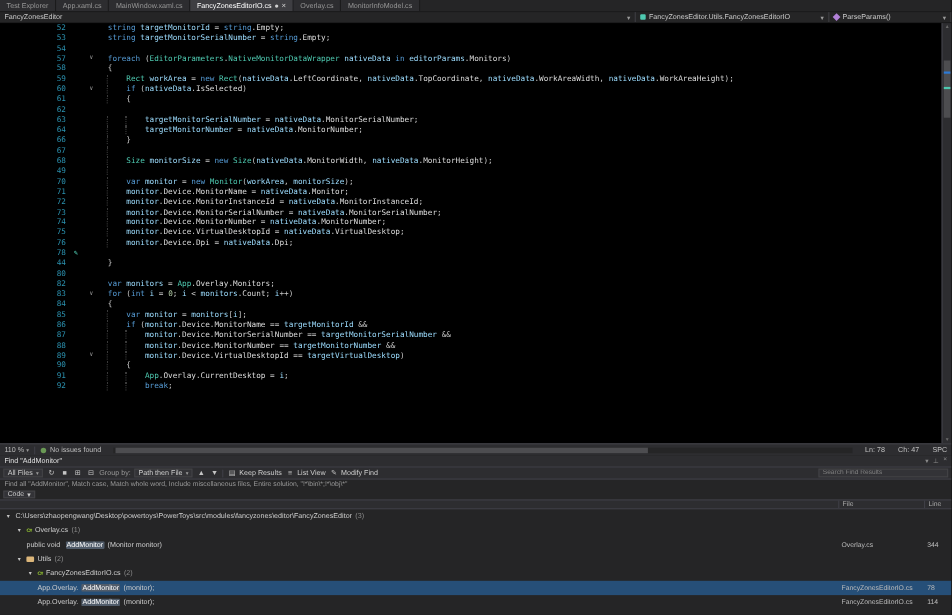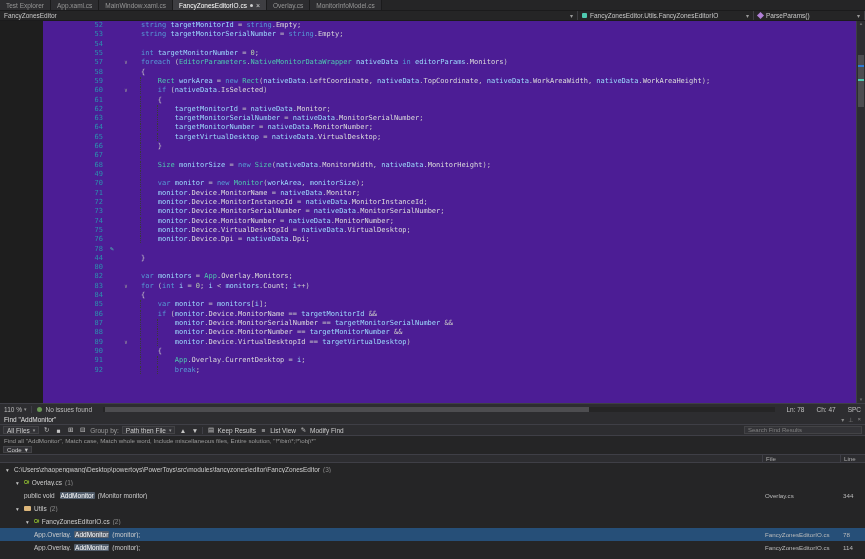--- a/index.html
+++ b/index.html
@@ -18,21 +18,21 @@
   .nav-combo{display:flex;align-items:center;gap:3px;padding:0 4px;border-right:1px solid #3e3e42;color:#c8c8c8;box-sizing:border-box;}
   .nav-combo .caret{margin-left:auto;font-size:6px;color:#9a9a9a;}
   .nav-c1{width:578px;}
   .nav-c2{width:176px;}
   .nav-c3{flex:1;}
   .mini-icon{width:5px;height:5px;display:inline-block;flex:none;}
   .class-badge{background:#4EC9B0;border-radius:1px;}
   .method-badge{background:#B180D7;transform:rotate(45deg);}
 
   
-  .editor{position:absolute;top:21px;left:0;right:9px;height:382px;background:#4c1d95;font-family:"DejaVu Sans Mono",monospace;font-size:7px;line-height:9.317px;overflow:hidden;margin-left:43px;}
+  .editor{position:absolute;top:21px;left:0;right:9px;height:382px;background:#000000;font-family:"DejaVu Sans Mono",monospace;font-size:7px;line-height:9.317px;overflow:hidden;}
   .line{height:9.317px;display:flex;white-space:pre;}
   .ln{width:62px;flex:none;text-align:right;padding-right:2px;color:#2B91AF;box-sizing:border-box;}
   .edit-mark{width:14px;flex:none;text-align:center;color:#4EC9B0;font-size:6.5px;}
   .fold{width:14px;flex:none;text-align:center;color:#9a9a9a;font-size:5.5px;}
   .codetext{flex:1;padding-left:8px;white-space:pre;color:#d4d4d4;}
   .k{color:#569CD6;} .t{color:#4EC9B0;} .v{color:#9CDCFE;} .m{color:#DCDCDC;}
   .n{color:#B5CEA8;} .c{color:#57A64A;} .p{color:#c8c8c8;}
   .g{border-left:1px dotted #3a3a3a;margin-left:-1px;}
   .sel{background:#264F78;color:#ffffff;outline:1px solid #3d6a99;}
 
@@ -127,30 +127,28 @@
       <span>ParseParams()</span>
       <span class="caret">▾</span>
     </div>
   </div>
 
   <div class="editor">
     <div>
         <div class="line"><span class="ln">52</span><span class="edit-mark"></span><span class="fold"></span><span class="codetext"><span class="k">string</span><span class="p"> </span><span class="v">targetMonitorId</span><span class="p"> = </span><span class="k">string</span><span class="p">.</span><span class="m">Empty</span><span class="p">;</span></span></div>
         <div class="line"><span class="ln">53</span><span class="edit-mark"></span><span class="fold"></span><span class="codetext"><span class="k">string</span><span class="p"> </span><span class="v">targetMonitorSerialNumber</span><span class="p"> = </span><span class="k">string</span><span class="p">.</span><span class="m">Empty</span><span class="p">;</span></span></div>
         <div class="line"><span class="ln">54</span><span class="edit-mark"></span><span class="fold"></span></div>
-        <div class="line"><span class="ln">55</span><span class="edit-mark"></span><span class="fold"></span><span class="codetext"><span class="k">int</span><span class="p"> </span><span class="v">targetMonitorNumber</span><span class="p"> = </span><span class="n">0</span><span class="p">;</span></span></div>
         <div class="line"><span class="ln">57</span><span class="edit-mark"></span><span class="fold">∨</span><span class="codetext"><span class="k">foreach</span><span class="p"> (</span><span class="t">EditorParameters</span><span class="p">.</span><span class="t">NativeMonitorDataWrapper</span><span class="p"> </span><span class="v">nativeData</span><span class="p"> </span><span class="k">in</span><span class="p"> </span><span class="v">editorParams</span><span class="p">.</span><span class="m">Monitors</span><span class="p">)</span></span></div>
         <div class="line"><span class="ln">58</span><span class="edit-mark"></span><span class="fold"></span><span class="codetext"><span class="p">{</span></span></div>
         <div class="line"><span class="ln">59</span><span class="edit-mark"></span><span class="fold"></span><span class="codetext"><span class="g">    </span><span class="t">Rect</span><span class="p"> </span><span class="v">workArea</span><span class="p"> = </span><span class="k">new</span><span class="p"> </span><span class="t">Rect</span><span class="p">(</span><span class="v">nativeData</span><span class="p">.</span><span class="m">LeftCoordinate</span><span class="p">, </span><span class="v">nativeData</span><span class="p">.</span><span class="m">TopCoordinate</span><span class="p">, </span><span class="v">nativeData</span><span class="p">.</span><span class="m">WorkAreaWidth</span><span class="p">, </span><span class="v">nativeData</span><span class="p">.</span><span class="m">WorkAreaHeight</span><span class="p">);</span></span></div>
         <div class="line"><span class="ln">60</span><span class="edit-mark"></span><span class="fold">∨</span><span class="codetext"><span class="g">    </span><span class="k">if</span><span class="p"> (</span><span class="v">nativeData</span><span class="p">.</span><span class="m">IsSelected</span><span class="p">)</span></span></div>
         <div class="line"><span class="ln">61</span><span class="edit-mark"></span><span class="fold"></span><span class="codetext"><span class="g">    </span><span class="p">{</span></span></div>
-        <div class="line"><span class="ln">62</span><span class="edit-mark"></span><span class="fold"></span><span class="codetext"><span class="g">    </span><span class="g">    </span><span class="v">targetMonitorId</span><span class="p"> = </span><span class="v">nativeData</span><span class="p">.</span><span class="m">Monitor</span><span class="p">;</span></span></div>
+        <div class="line"><span class="ln">62</span><span class="edit-mark"></span><span class="fold"></span></div>
         <div class="line"><span class="ln">63</span><span class="edit-mark"></span><span class="fold"></span><span class="codetext"><span class="g">    </span><span class="g">    </span><span class="v">targetMonitorSerialNumber</span><span class="p"> = </span><span class="v">nativeData</span><span class="p">.</span><span class="m">MonitorSerialNumber</span><span class="p">;</span></span></div>
         <div class="line"><span class="ln">64</span><span class="edit-mark"></span><span class="fold"></span><span class="codetext"><span class="g">    </span><span class="g">    </span><span class="v">targetMonitorNumber</span><span class="p"> = </span><span class="v">nativeData</span><span class="p">.</span><span class="m">MonitorNumber</span><span class="p">;</span></span></div>
-        <div class="line"><span class="ln">65</span><span class="edit-mark"></span><span class="fold"></span><span class="codetext"><span class="g">    </span><span class="g">    </span><span class="v">targetVirtualDesktop</span><span class="p"> = </span><span class="v">nativeData</span><span class="p">.</span><span class="m">VirtualDesktop</span><span class="p">;</span></span></div>
         <div class="line"><span class="ln">66</span><span class="edit-mark"></span><span class="fold"></span><span class="codetext"><span class="g">    </span><span class="p">}</span></span></div>
         <div class="line"><span class="ln">67</span><span class="edit-mark"></span><span class="fold"></span><span class="codetext"><span class="g">    </span></span></div>
         <div class="line"><span class="ln">68</span><span class="edit-mark"></span><span class="fold"></span><span class="codetext"><span class="g">    </span><span class="t">Size</span><span class="p"> </span><span class="v">monitorSize</span><span class="p"> = </span><span class="k">new</span><span class="p"> </span><span class="t">Size</span><span class="p">(</span><span class="v">nativeData</span><span class="p">.</span><span class="m">MonitorWidth</span><span class="p">, </span><span class="v">nativeData</span><span class="p">.</span><span class="m">MonitorHeight</span><span class="p">);</span></span></div>
         <div class="line"><span class="ln">49</span><span class="edit-mark"></span><span class="fold"></span><span class="codetext"><span class="g">    </span></span></div>
         <div class="line"><span class="ln">70</span><span class="edit-mark"></span><span class="fold"></span><span class="codetext"><span class="g">    </span><span class="k">var</span><span class="p"> </span><span class="v">monitor</span><span class="p"> = </span><span class="k">new</span><span class="p"> </span><span class="t">Monitor</span><span class="p">(</span><span class="v">workArea</span><span class="p">, </span><span class="v">monitorSize</span><span class="p">);</span></span></div>
         <div class="line"><span class="ln">71</span><span class="edit-mark"></span><span class="fold"></span><span class="codetext"><span class="g">    </span><span class="v">monitor</span><span class="p">.</span><span class="m">Device</span><span class="p">.</span><span class="m">MonitorName</span><span class="p"> = </span><span class="v">nativeData</span><span class="p">.</span><span class="m">Monitor</span><span class="p">;</span></span></div>
         <div class="line"><span class="ln">72</span><span class="edit-mark"></span><span class="fold"></span><span class="codetext"><span class="g">    </span><span class="v">monitor</span><span class="p">.</span><span class="m">Device</span><span class="p">.</span><span class="m">MonitorInstanceId</span><span class="p"> = </span><span class="v">nativeData</span><span class="p">.</span><span class="m">MonitorInstanceId</span><span class="p">;</span></span></div>
         <div class="line"><span class="ln">73</span><span class="edit-mark"></span><span class="fold"></span><span class="codetext"><span class="g">    </span><span class="v">monitor</span><span class="p">.</span><span class="m">Device</span><span class="p">.</span><span class="m">MonitorSerialNumber</span><span class="p"> = </span><span class="v">nativeData</span><span class="p">.</span><span class="m">MonitorSerialNumber</span><span class="p">;</span></span></div>
         <div class="line"><span class="ln">74</span><span class="edit-mark"></span><span class="fold"></span><span class="codetext"><span class="g">    </span><span class="v">monitor</span><span class="p">.</span><span class="m">Device</span><span class="p">.</span><span class="m">MonitorNumber</span><span class="p"> = </span><span class="v">nativeData</span><span class="p">.</span><span class="m">MonitorNumber</span><span class="p">;</span></span></div>
         <div class="line"><span class="ln">75</span><span class="edit-mark"></span><span class="fold"></span><span class="codetext"><span class="g">    </span><span class="v">monitor</span><span class="p">.</span><span class="m">Device</span><span class="p">.</span><span class="m">VirtualDesktopId</span><span class="p"> = </span><span class="v">nativeData</span><span class="p">.</span><span class="m">VirtualDesktop</span><span class="p">;</span></span></div>

